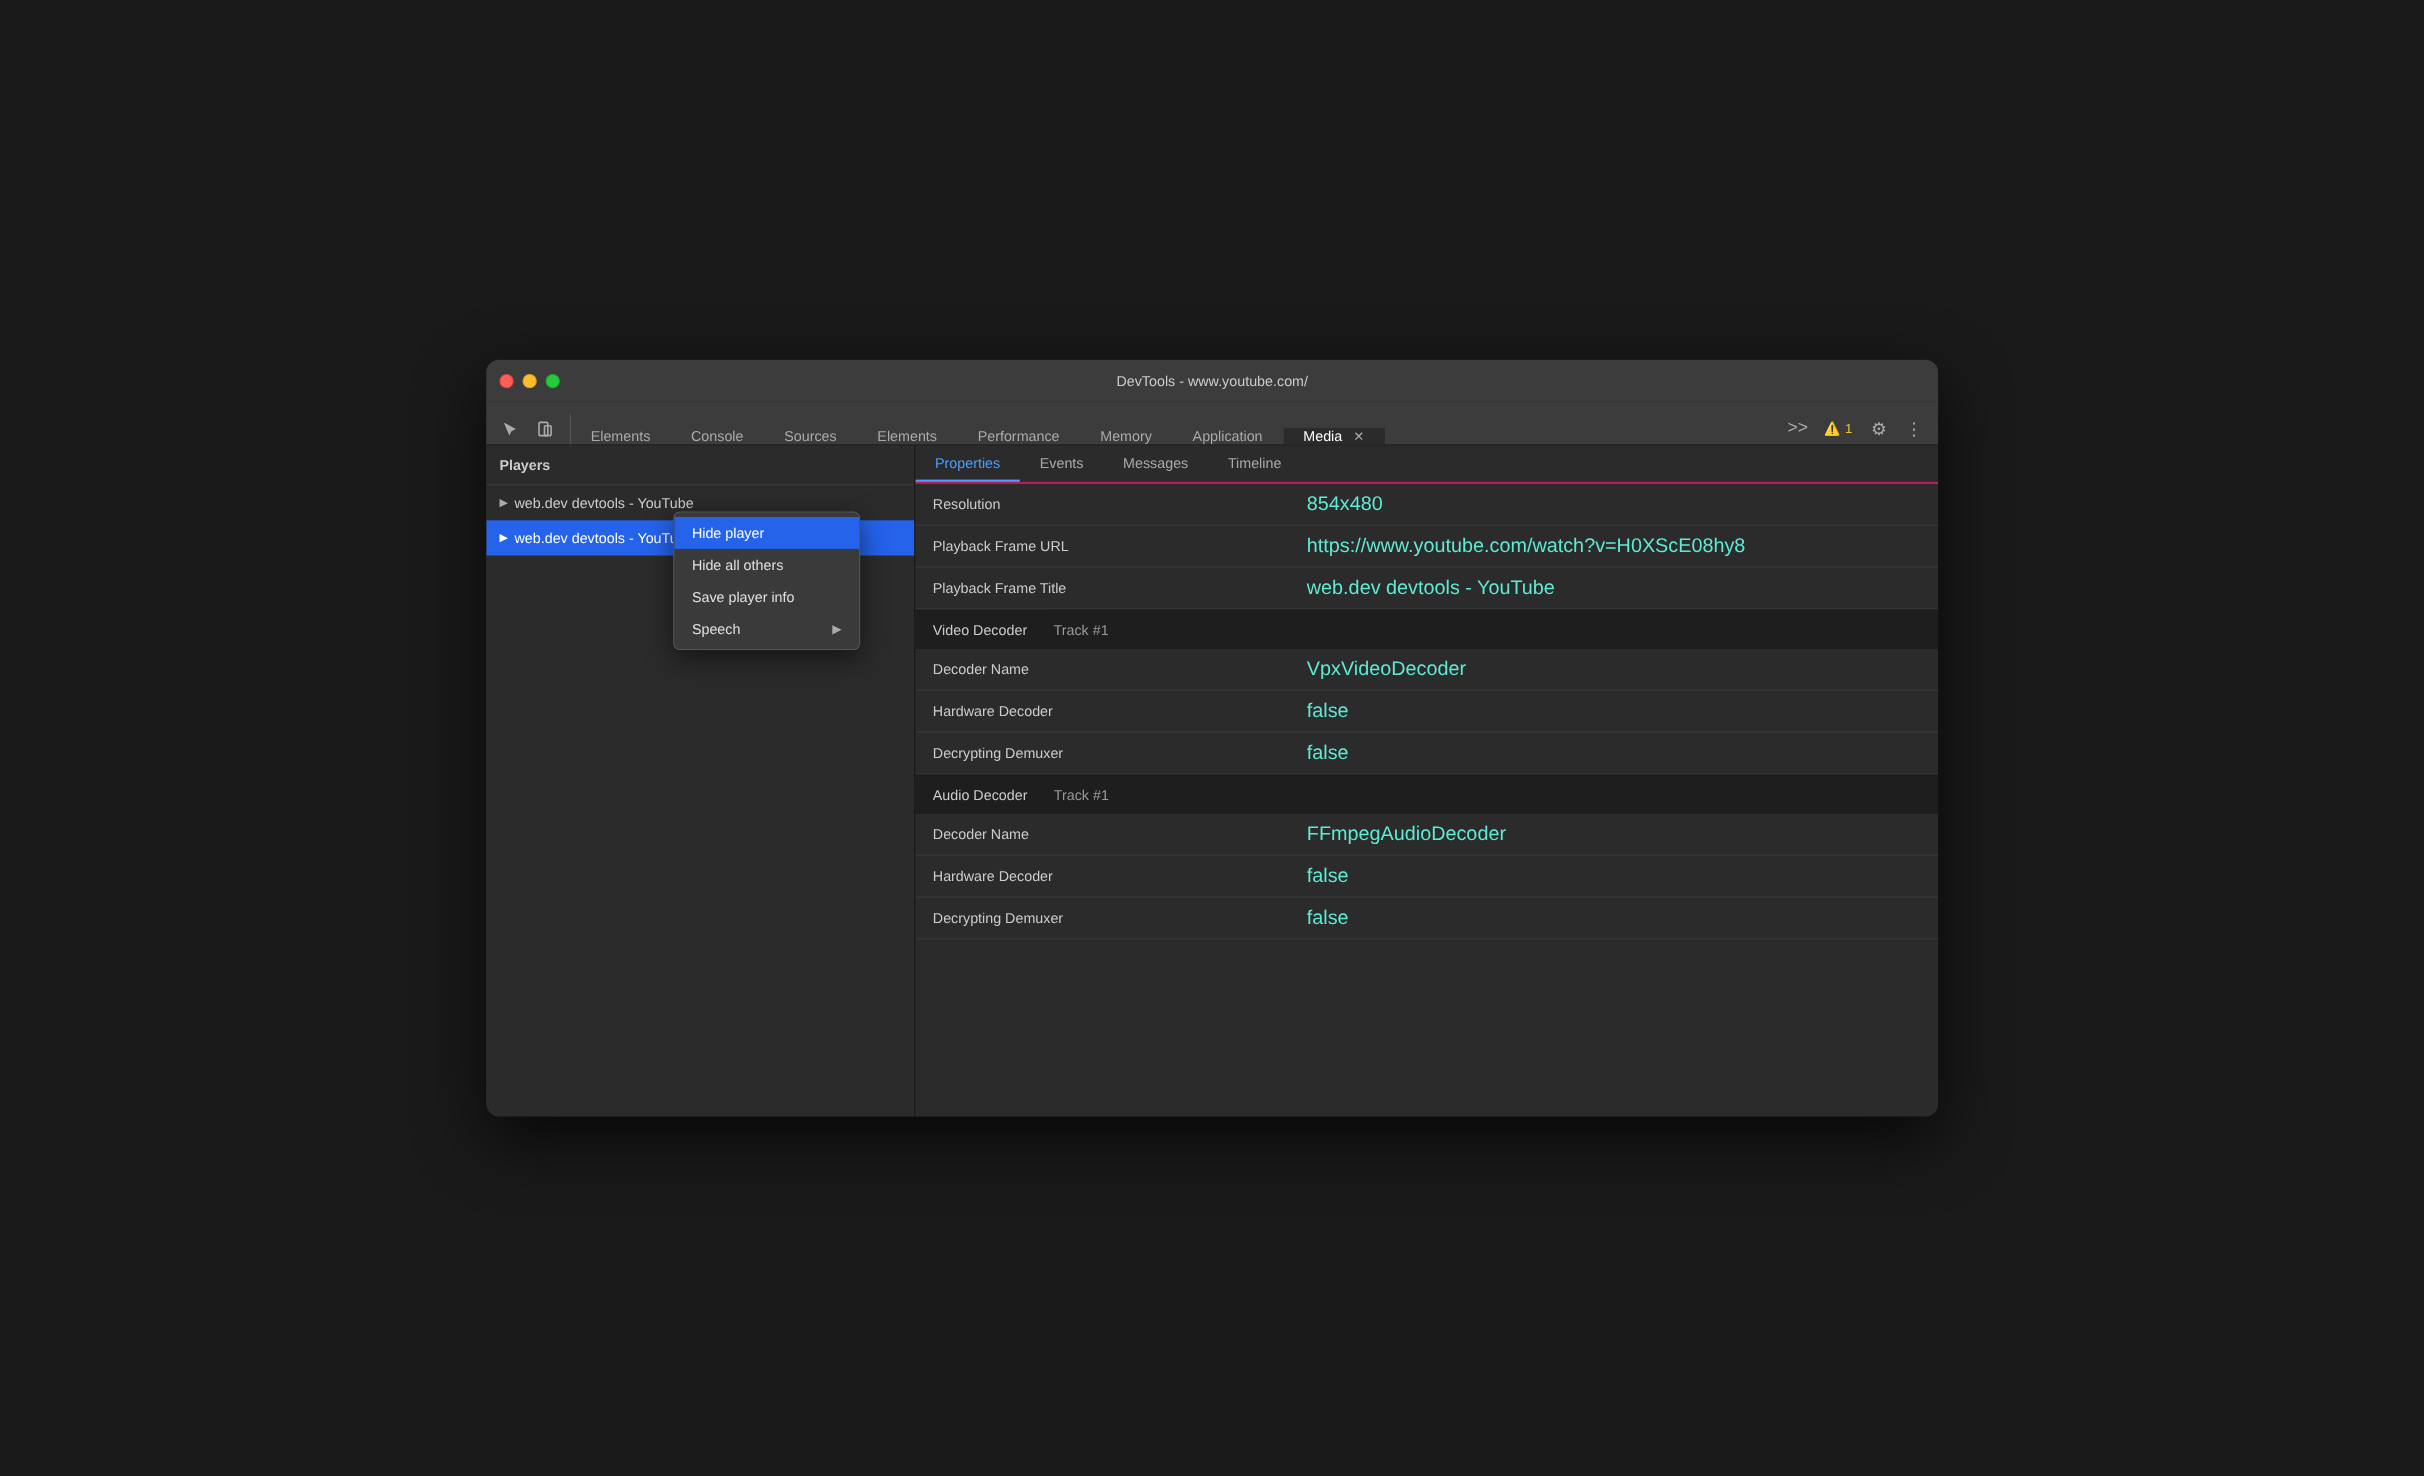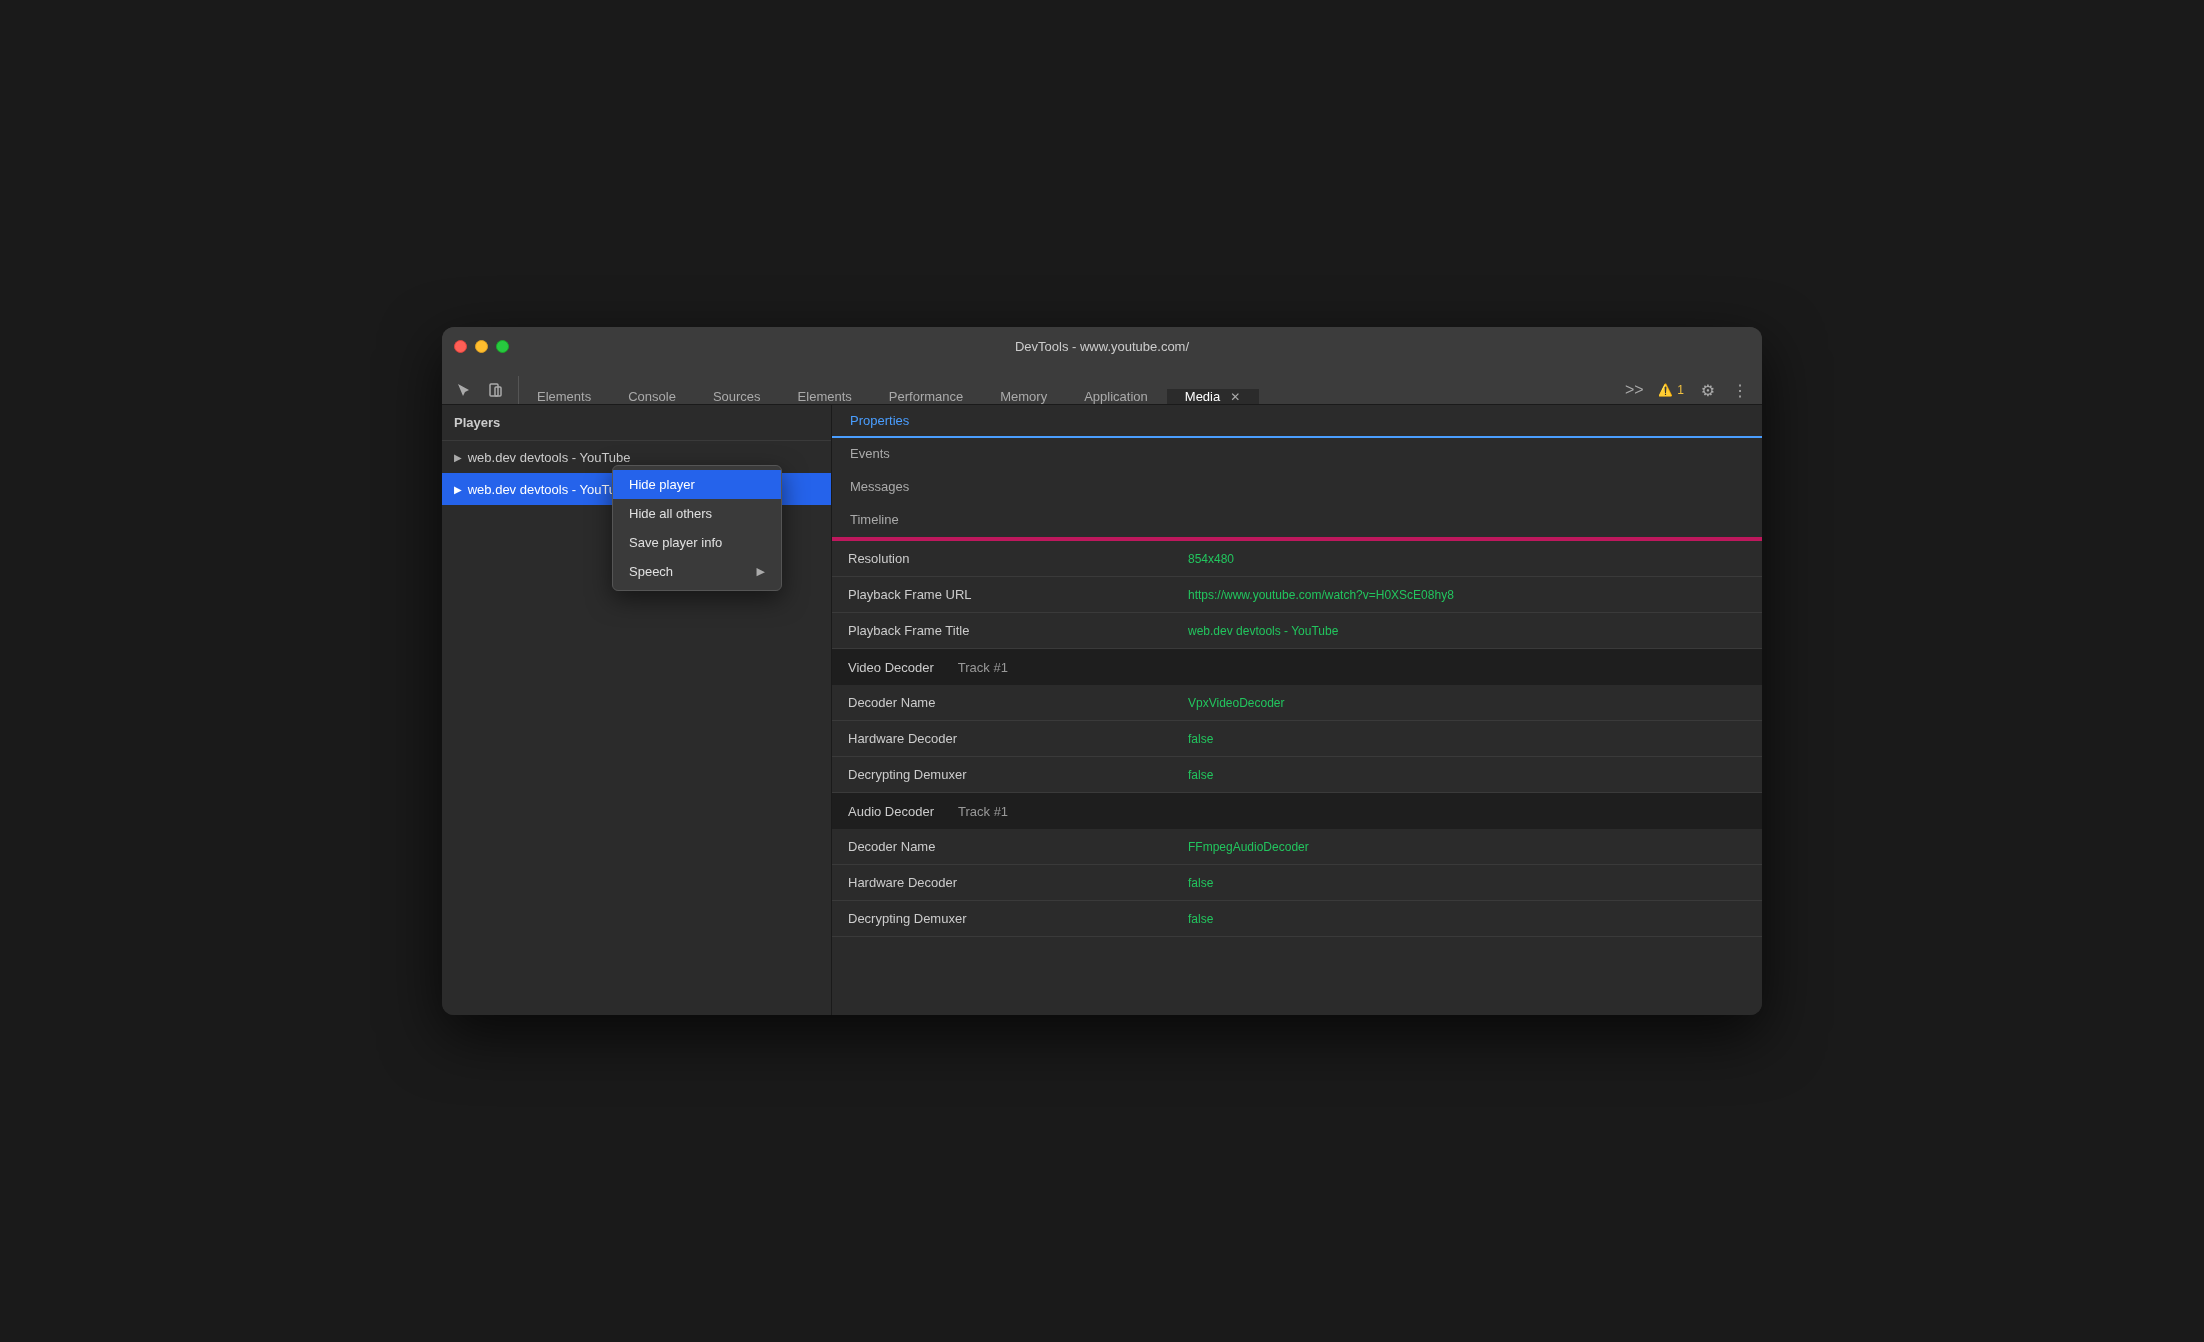--- a/index.html
+++ b/index.html
@@ -211,24 +211,23 @@
     
     .right-panel {
       flex: 1;
       display: flex;
       flex-direction: column;
       background: #2b2b2b;
       overflow: hidden;
     }
     .panel-tabs {
       display: flex;
-      border-bottom: 4px solid #be185d;
+      border-bottom: 2px solid #be185d;
       background: #2b2b2b;
       flex-shrink: 0;
-      flex-direction: column;
     }
     .panel-tab {
       padding: 8px 18px;
       color: #aaaaaa;
       font-size: 13px;
       cursor: pointer;
       border-bottom: 2px solid transparent;
     }
     .panel-tab.active {
       color: #4a9eff;
@@ -248,22 +247,22 @@
     }
     .prop-key {
       width: 300px;
       padding: 8px 16px;
       color: #cccccc;
       font-size: 13px;
       flex-shrink: 0;
     }
     .prop-value {
       padding: 8px 16px;
-      color: #22c55e;
-      font-size: 12px;
+      color: #5eead4;
+      font-size: 18px;
       flex: 1;
     }
     .section-header-row {
       display: flex;
       align-items: center;
       background: #1e1e1e;
       min-height: 36px;
       gap: 0;
     }
     .section-tag {

